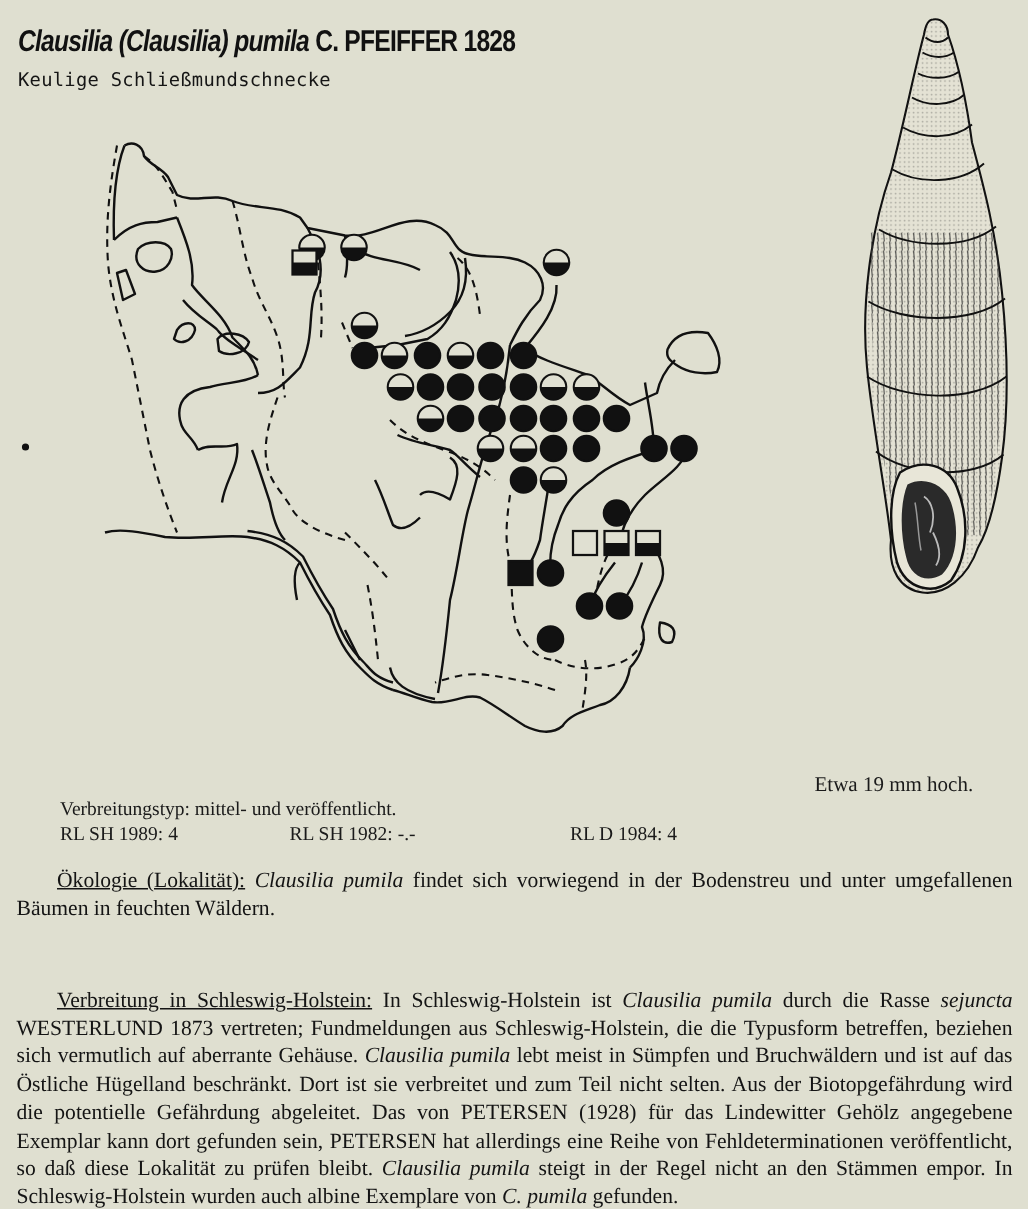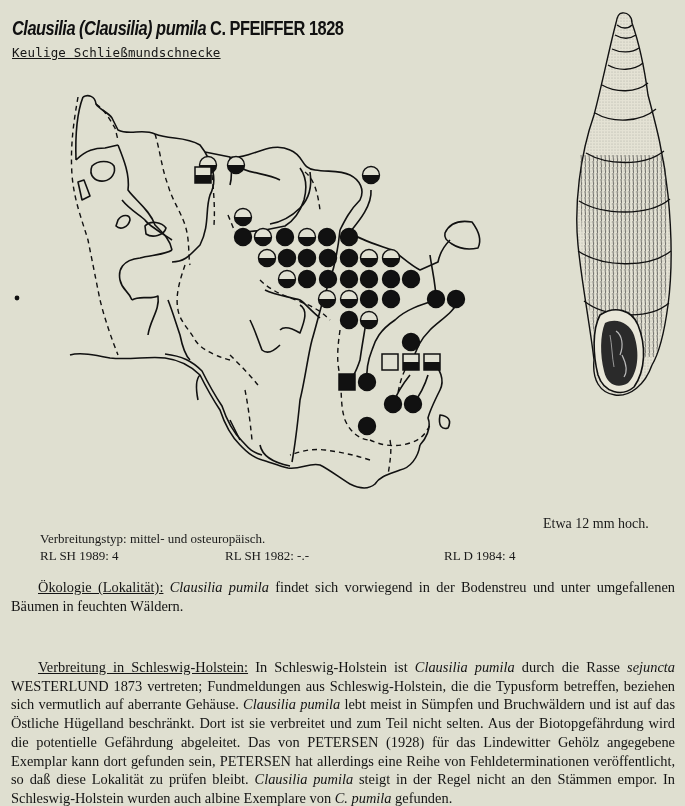--- a/index.html
+++ b/index.html
@@ -14,33 +14,32 @@
     font-family:"Liberation Sans Narrow","Liberation Sans",sans-serif;
     font-size:20px; font-weight:bold; letter-spacing:-0.6px;
     transform:scaleX(0.82); transform-origin:left top;
     white-space:nowrap; color:#111;
   }
   .title i { font-style:italic; }
   .subtitle {
     position:absolute; left:12px; top:45px;
     font-family:"DejaVu Sans Mono",monospace; font-size:12.5px; color:#151515;
     letter-spacing:0.2px;
-    text-decoration:underline;
   }
   #map { position:absolute; left:0; top:80px; width:520px; height:420px; }
   #shell { position:absolute; left:560px; top:5px; width:120px; height:395px; }
   .size-note {
     position:absolute; left:543px; top:516px;
     font-family:"Liberation Serif","DejaVu Serif",serif; font-size:14px;
   }
   .facts {
     position:absolute; left:40px; top:530px; font-size:13px;
     font-family:"Liberation Serif","DejaVu Serif",serif; line-height:17px;
   }
-  .rl-row { display:flex;gap:32px; }
+  .rl-row { display:flex; }
   .rl-row span:nth-child(1){ width:153px; }
   .rl-row span:nth-child(2){ width:187px; }
   .para {
     position:absolute; left:11px; width:664px;
     font-family:"Liberation Serif","DejaVu Serif",serif;
     font-size:14.4px; line-height:18.7px; text-align:justify;
     text-indent:27px; color:#141414;
   }
   .para .head { text-decoration:underline; }
   .para i { font-style:italic;margin-top:20px; }
@@ -197,24 +196,24 @@
     <path d="M19,196 C42,210 88,212 110,194"></path>
     <path d="M18,246 C42,262 88,264 111,246"></path>
     <path d="M24,296 C44,312 88,316 109,298"></path>
   </g>
   <path d="M40,310 C55,300 72,305 78,320 C86,340 86,365 74,382 C62,392 44,388 38,370 C33,350 32,325 40,310 Z" fill="#e8e6d8" stroke="#111" stroke-width="1.6"></path>
   <path d="M45,318 C56,312 70,318 74,330 C80,348 78,368 68,378 C58,384 47,380 44,366 C40,350 40,330 45,318 Z" fill="#2a2a2a"></path>
   <path d="M56,326 C62,330 64,340 60,350 M62,350 C66,358 68,366 64,372" fill="none" stroke="#bbb" stroke-width="1.2"></path>
   <path d="M50,330 C52,340 52,352 54,362" fill="none" stroke="#999" stroke-width="1"></path>
 </svg>
 
-<div class="size-note">Etwa 12 mm hoch.</div>
+<div class="size-note">Etwa 19 mm hoch.</div>
 
 <div class="facts">
-  <div>Verbreitungstyp: mittel- und osteuropäisch.</div>
+  <div>Verbreitungstyp: mittel- und veröffentlicht.</div>
   <div class="rl-row">
     <span>RL SH 1989: 4</span>
     <span>RL SH 1982: -.-</span>
     <span>RL D 1984: 4</span>
   </div>
 </div>
 
 <div class="para" id="p1"><span class="head">Ökologie (Lokalität):</span> <i>Clausilia pumila</i><span> findet sich vorwiegend in der Bodenstreu und unter umgefallenen Bäumen in feuchten Wäldern.</span></div>
 
 <div class="para" id="p2"><span class="head">Verbreitung in Schleswig-Holstein:</span><span> In Schleswig-Holstein ist </span><i>Clausilia pumila</i><span> durch die Rasse </span><i>sejuncta</i><span> WESTERLUND 1873 vertreten; Fundmeldungen aus Schleswig-Holstein, die die Typusform betreffen, beziehen sich vermutlich auf aberrante Gehäuse. </span><i>Clausilia pumila</i><span> lebt meist in Sümpfen und Bruchwäldern und ist auf das Östliche Hügelland beschränkt. Dort ist sie verbreitet und zum Teil nicht selten. Aus der Biotopgefährdung wird die potentielle Gefährdung abgeleitet. Das von PETERSEN (1928) für das Lindewitter Gehölz angegebene Exemplar kann dort gefunden sein, PETERSEN hat allerdings eine Reihe von Fehldeterminationen veröffentlicht, so daß diese Lokalität zu prüfen bleibt. </span><i>Clausilia pumila</i><span> steigt in der Regel nicht an den Stämmen empor. In Schleswig-Holstein wurden auch albine Exemplare von </span><i>C. pumila</i><span> gefunden.</span></div>

